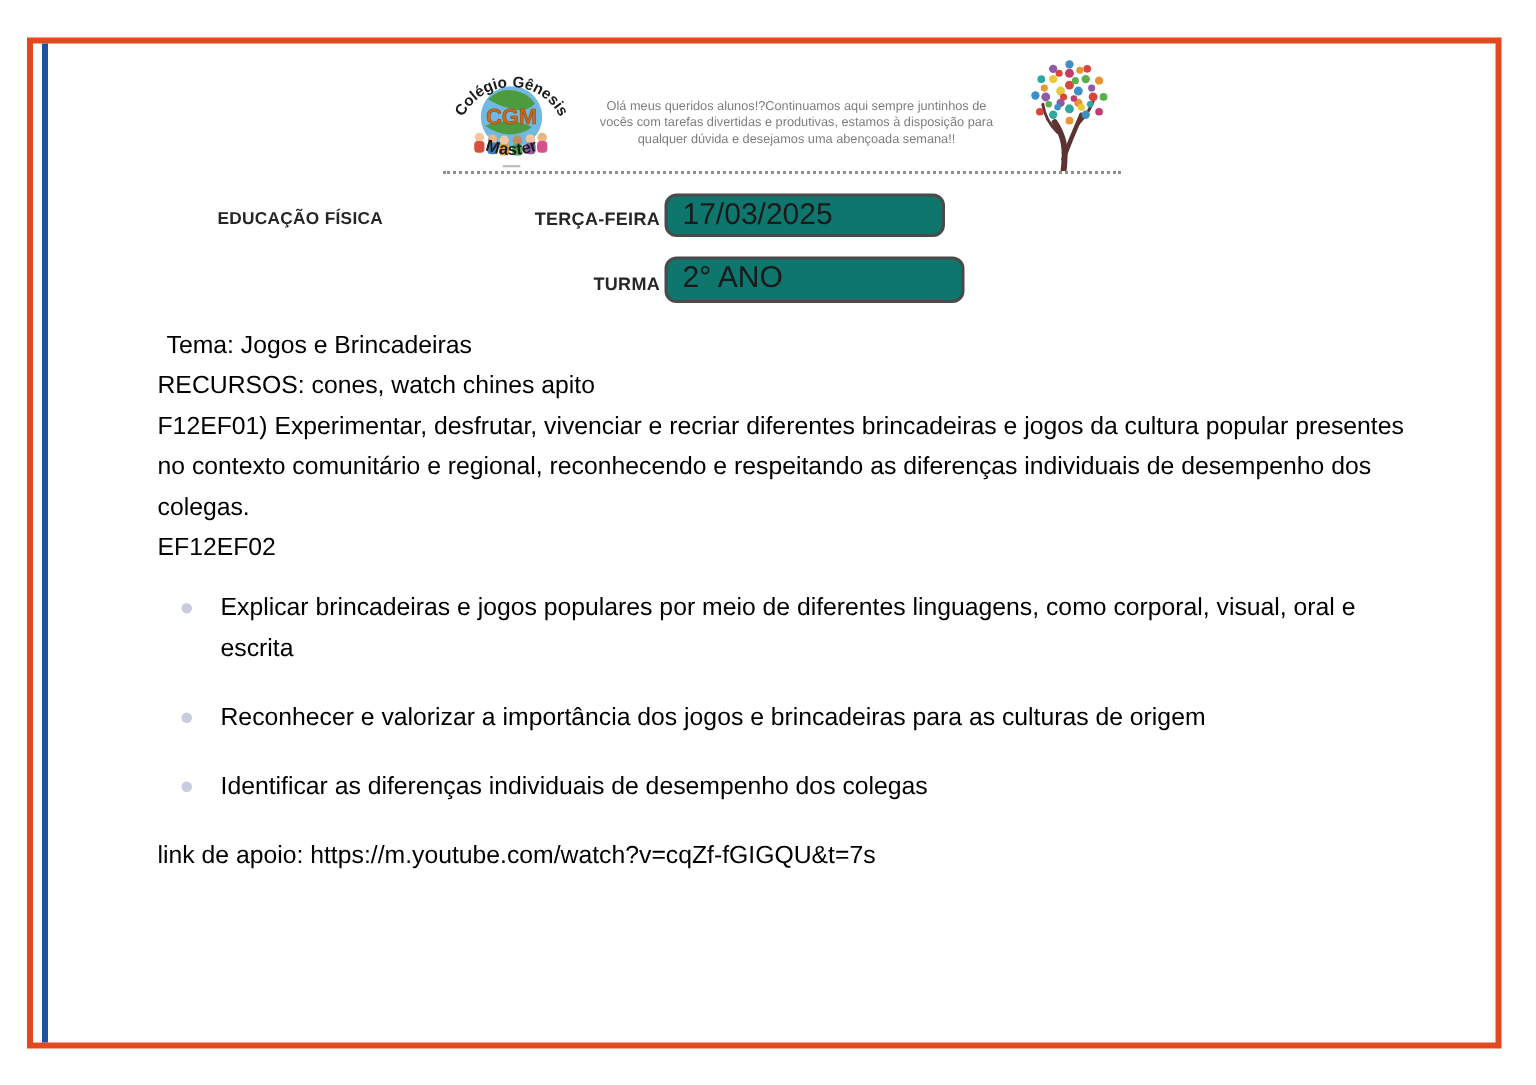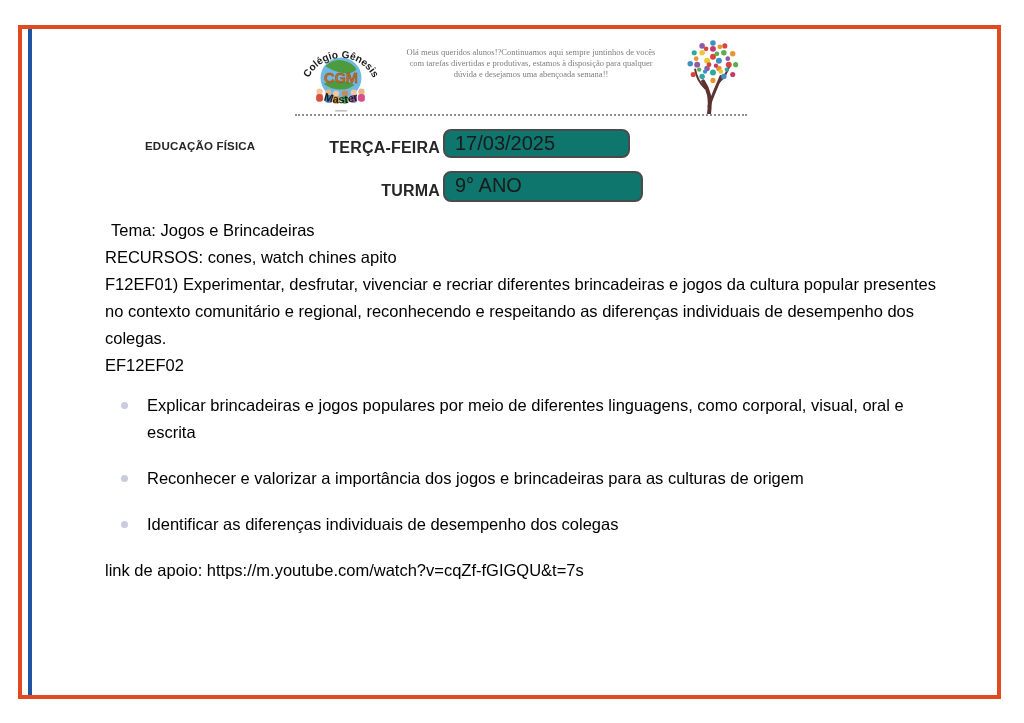--- a/index.html
+++ b/index.html
@@ -10,26 +10,26 @@
            border:4px solid #E3491E; box-sizing:border-box; }
   .blue-line { position:absolute; left:28px; top:29px; width:4px; height:666px; background:#2153A3; }
 
   
   .header { position:absolute; left:295px; top:37px; width:452px; height:77px;
             display:flex; align-items:flex-start;
             border-bottom:2px dotted #8f8f8f; box-sizing:content-box; }
   .logo-wrap { width:92px; height:76px; flex:0 0 auto; }
   .header-text { flex:1; padding:8px 4px 0 4px; text-align:center; }
   .title { font-size:23px; color:#4a4a4a; white-space:nowrap; letter-spacing:0.5px; }
-  .subtitle { margin-top:2px; font-size:8.5px; line-height:11px; color:#7d7d7d; padding:0 8px;font-family:Liberation Serif, serif; }
+  .subtitle { margin-top:20px; font-size:8.5px; line-height:11px; color:#7d7d7d; padding:0 8px; }
   .tree-wrap { width:72px; height:77px; flex:0 0 auto; }
 
   
   .subject { position:absolute; left:145px; top:140px; font-size:11.5px; font-weight:bold; color:#262626; letter-spacing:0.2px; }
-  .row-label { position:absolute; width:140px; text-align:right; font-size:16px; font-weight:bold; color:#262626; letter-spacing:0.2px; }
+  .row-label { position:absolute; width:140px; text-align:right; font-size:12px; font-weight:bold; color:#262626; letter-spacing:0.2px; }
   .day-label { left:300px; top:139px; }
   .class-label { left:300px; top:182px; }
   .value-box { position:absolute; background:#0f766e; border:2px solid #4a4a4a; border-radius:8px;
                box-sizing:border-box; font-size:20px; color:#1a1a1a; padding:1px 0 0 10px; }
   .day-box { left:443px; top:129px; width:187px; height:29px; }
   .class-box { left:443px; top:171px; width:200px; height:31px; }
 
   
   .content { position:absolute; left:105px; top:217px; width:845px;
              font-size:16.5px; line-height:27px; color:#000; }
@@ -147,21 +147,21 @@
       </svg>
     </div>
   </div>
 
   <div class="subject">EDUCAÇÃO FÍSICA</div>
 
   <div class="row-label day-label">TERÇA-FEIRA</div>
   <div class="value-box day-box">17/03/2025</div>
 
   <div class="row-label class-label">TURMA</div>
-  <div class="value-box class-box">9° ANO</div>
+  <div class="value-box class-box">2° ANO</div>
 
   <div class="content">
     <p class="tema">Tema: Jogos e Brincadeiras</p>
     <p>RECURSOS: cones, watch chines apito</p>
     <p>F12EF01) Experimentar, desfrutar, vivenciar e recriar diferentes brincadeiras e jogos da cultura popular presentes no contexto comunitário e regional, reconhecendo e respeitando as diferenças individuais de desempenho dos colegas.</p>
     <p class="code-heading">EF12EF02</p>
     <ul class="goals">
       <li>Explicar brincadeiras e jogos populares por meio de diferentes linguagens, como corporal, visual, oral e escrita</li>
       <li>Reconhecer e valorizar a importância dos jogos e brincadeiras para as culturas de origem</li>
       <li>Identificar as diferenças individuais de desempenho dos colegas</li>

